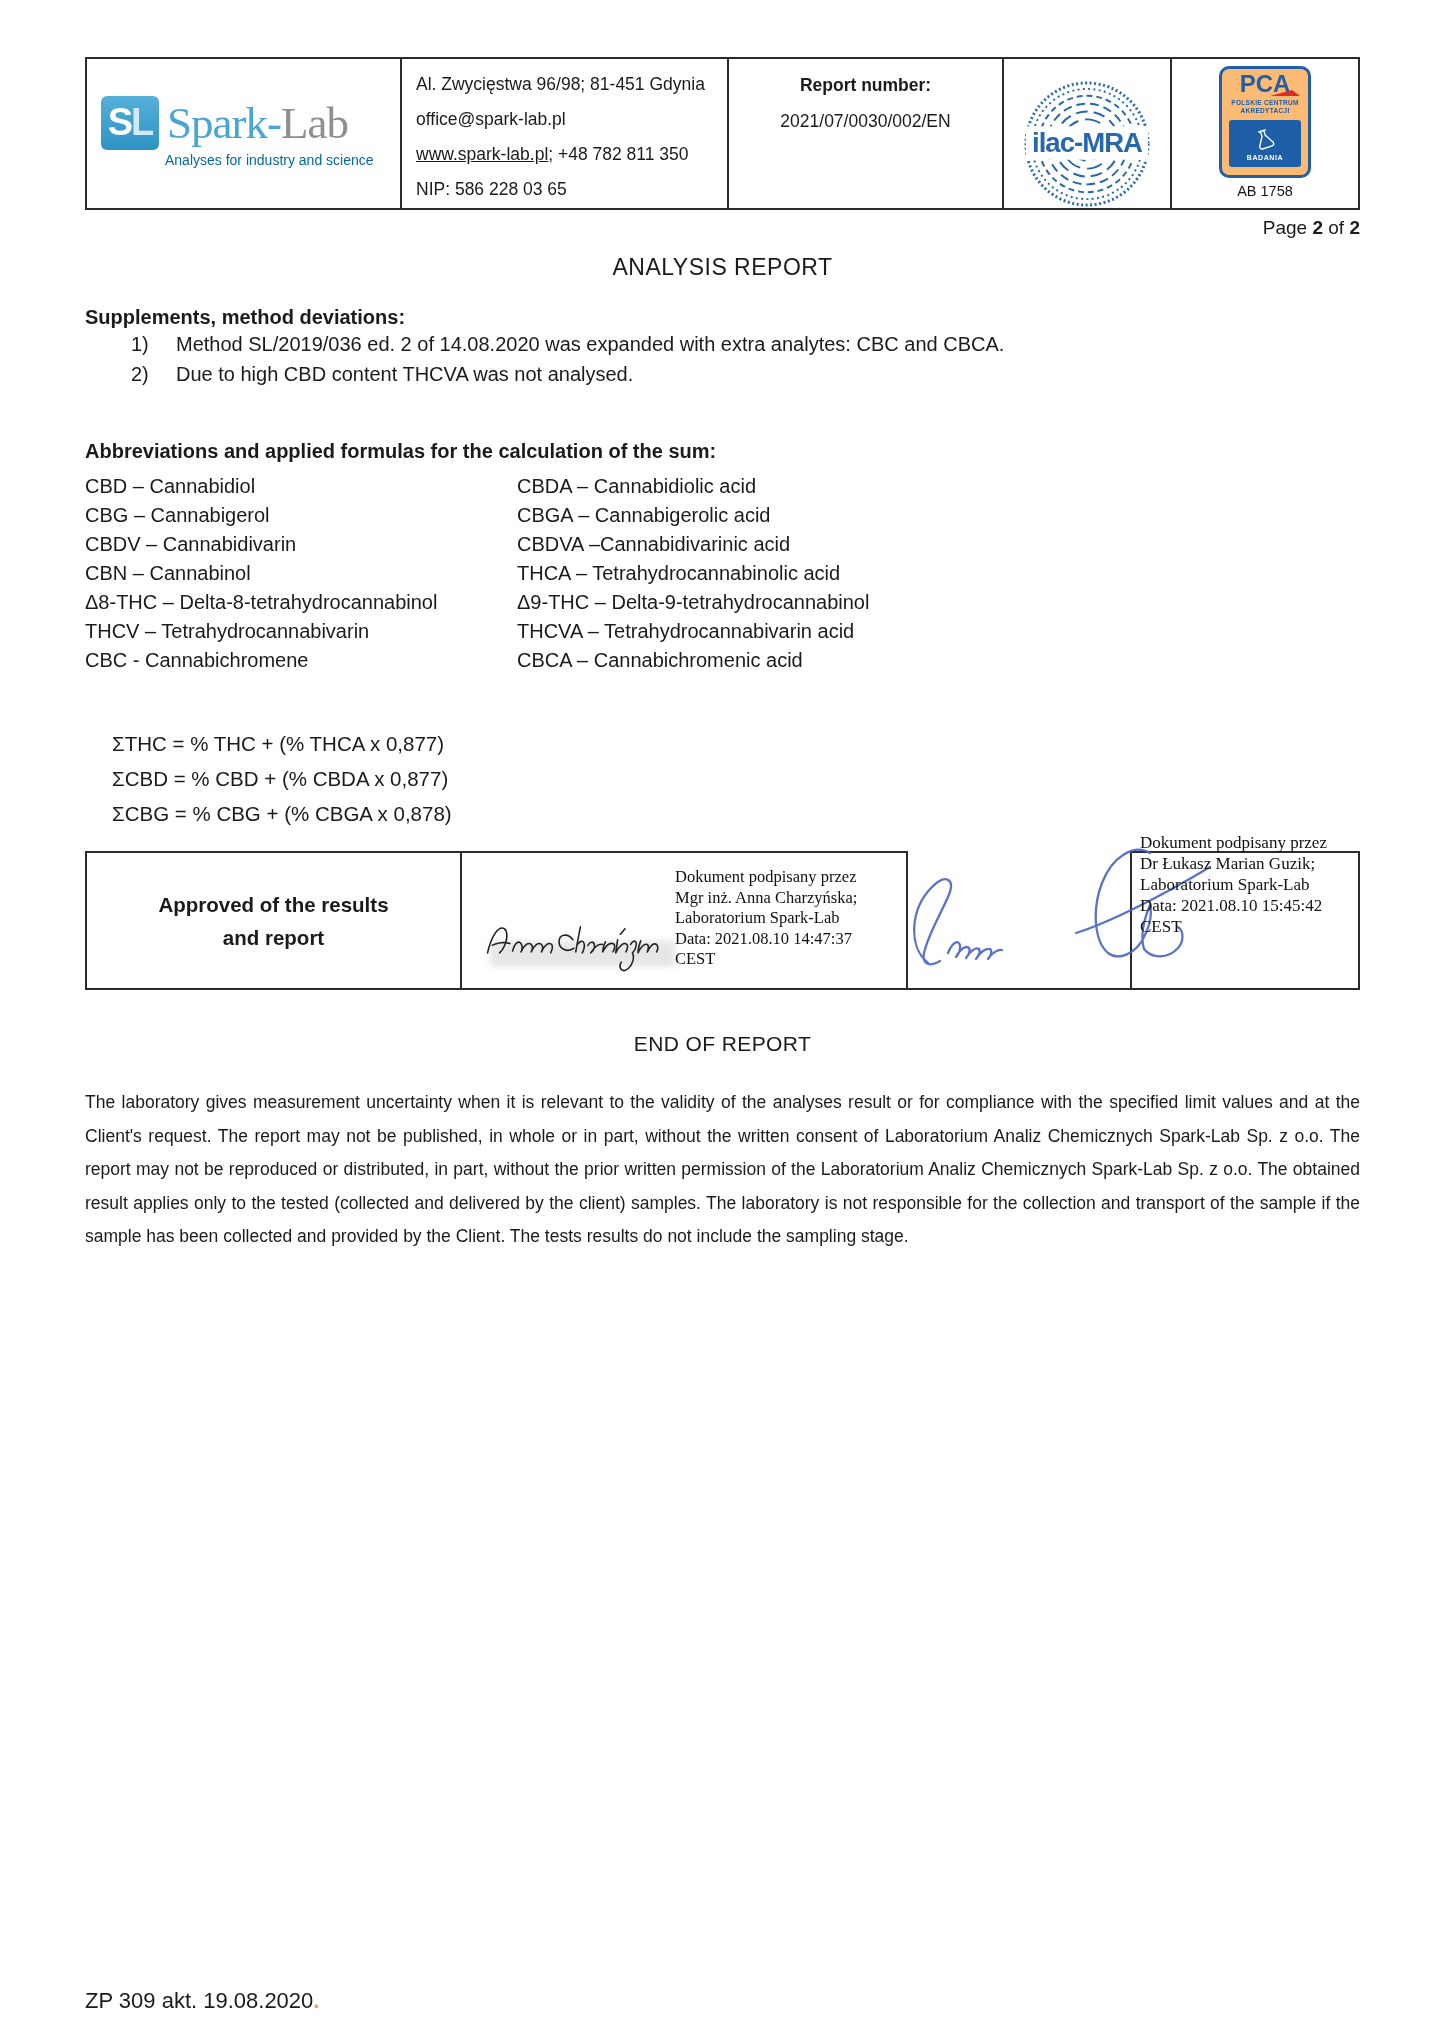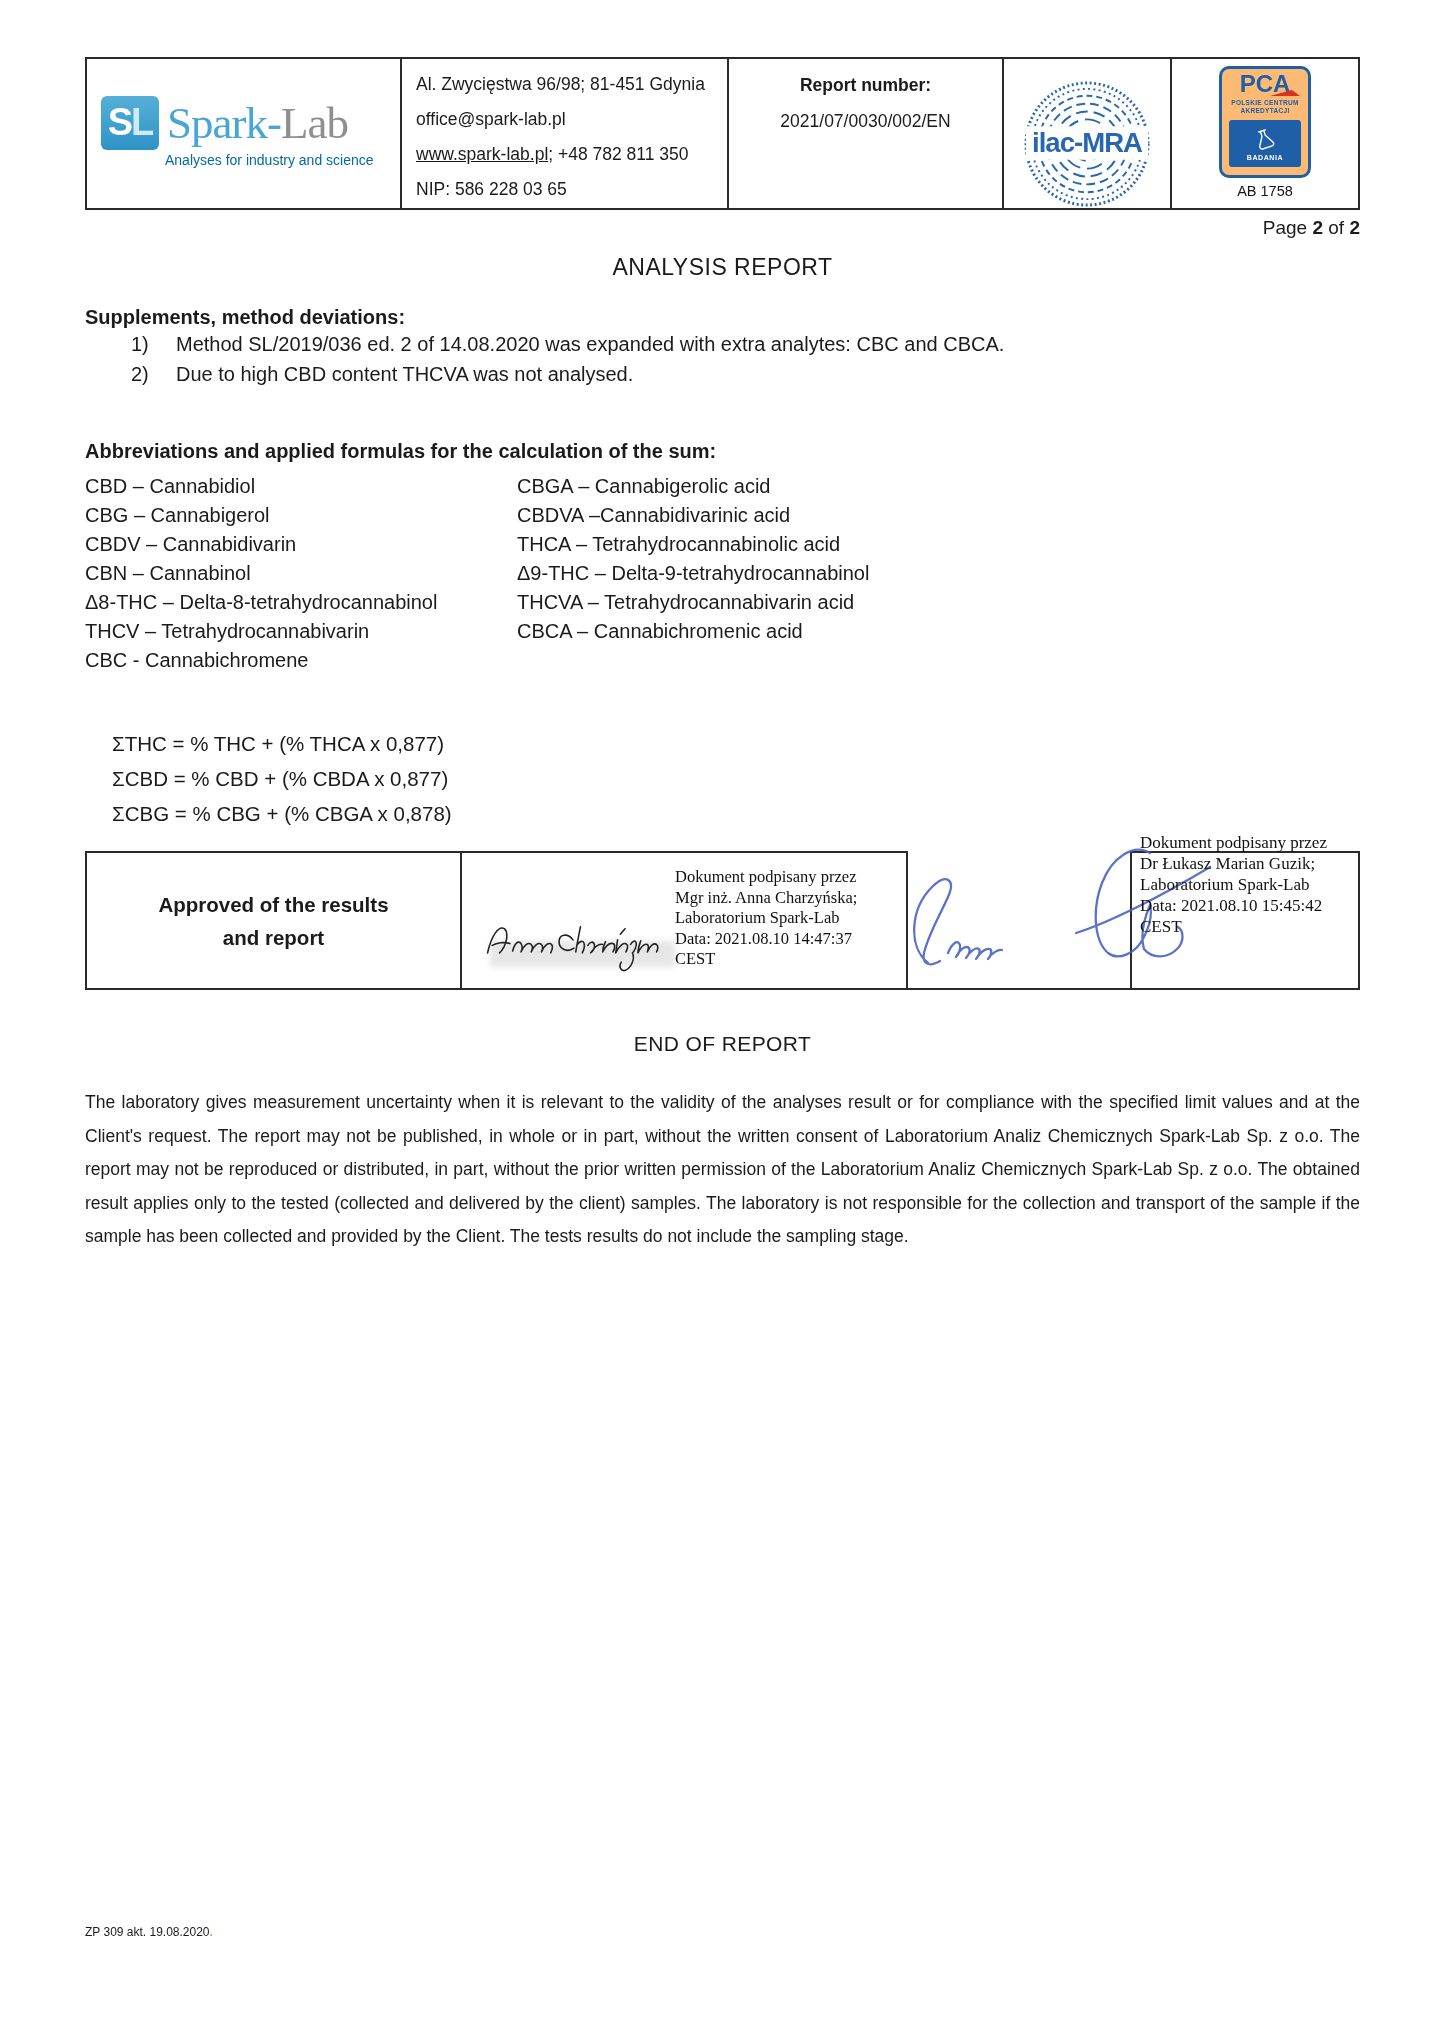--- a/index.html
+++ b/index.html
@@ -83,21 +83,21 @@
   .stamp { font-family:"Liberation Serif","DejaVu Serif",serif; color:#111; }
   .stamp-anna { position:absolute; left:213px; top:14px; width:228px; font-size:16.5px; line-height:20.5px; }
   .stamp-guzik { position:absolute; left:8px; top:-21px; width:232px; font-size:17px; line-height:21px; z-index:2; }
   .sig-anna { position:absolute; left:20px; top:44px; }
   .sig-smudge { position:absolute; left:28px; top:88px; width:185px; height:26px; background:#c9c9c9; opacity:.45; filter:blur(3px); }
   .sig-guzik { position:absolute; left:-10px; top:-16px; z-index:3; pointer-events:none; }
 
   
   .end-report { top:1032px; text-align:center; font-size:21px; letter-spacing:.4px; }
   .disclaimer { top:1086px; font-size:17.5px; line-height:33.5px; text-align:justify; }
-  .footer { top:1925px; font-size:12px; }
+  .footer { top:1988px; font-size:22px; }
   .footer .dot { color:#f0a23c; font-weight:bold; }
 </style>
 </head>
 <body>
 
 <div class="page">
   <div class="content">
 
     <div class="abs header-box">
 
@@ -190,20 +190,21 @@
         <div class="abbr-left">
           <div>CBD – Cannabidiol</div>
           <div>CBG – Cannabigerol</div>
           <div>CBDV – Cannabidivarin</div>
           <div>CBN – Cannabinol</div>
           <div>Δ8-THC – Delta-8-tetrahydrocannabinol</div>
           <div>THCV – Tetrahydrocannabivarin</div>
           <div>CBC - Cannabichromene</div>
         </div>
         <div class="abbr-right">
+          <div>CBDA – Cannabidiolic acid</div>
           <div>CBGA – Cannabigerolic acid</div>
           <div>CBDVA –Cannabidivarinic acid</div>
           <div>THCA – Tetrahydrocannabinolic acid</div>
           <div>Δ9-THC – Delta-9-tetrahydrocannabinol</div>
           <div>THCVA – Tetrahydrocannabivarin acid</div>
           <div>CBCA – Cannabichromenic acid</div>
         </div>
       </div>
     </div>
 

